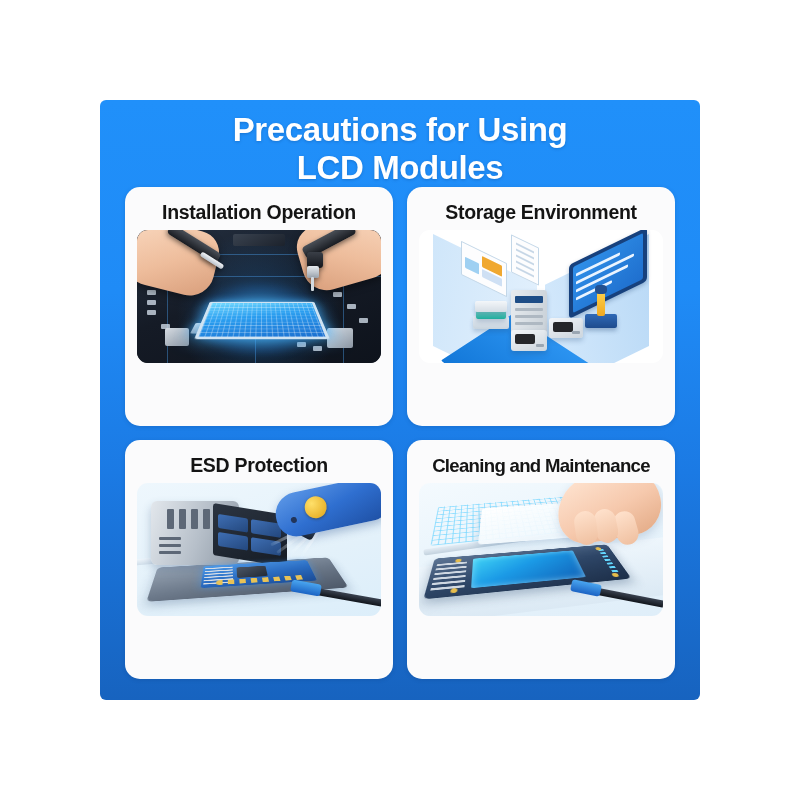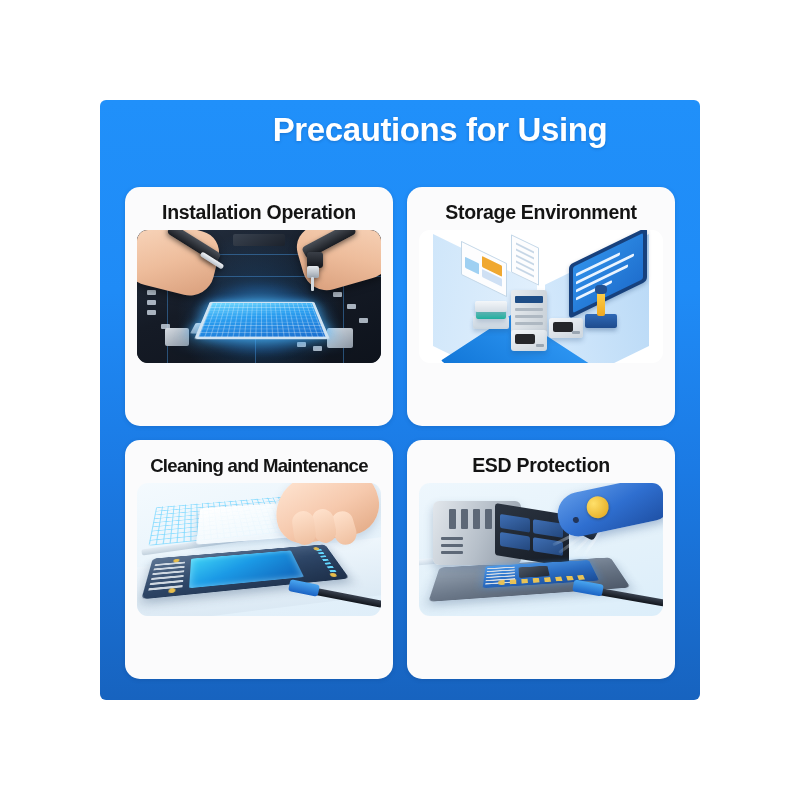--- a/index.html
+++ b/index.html
@@ -41,21 +41,20 @@
     left: 0;
     top: 11px;
     width: 600px;
     text-align: center;
     color: #ffffff;
     font-size: 33px;
     line-height: 38px;
     font-weight: bold;
     letter-spacing: -0.4px;
     text-shadow: 0 1px 3px rgba(8, 50, 110, 0.28);
-    padding-left: 40px;
   }
   .heading .l1 { display: block; }
   .heading .l2 { display: block; }
 
   
   .grid {
     position: absolute;
     left: 25px;
     top: 87px;
     width: 550px;
@@ -549,20 +548,21 @@
 </style>
 </head>
 <body>
 
 <div id="poster">
 
   <div class="blue-panel">
 
     <div class="heading">
       <span class="l1">Precautions for Using</span>
+      <span class="l2">LCD Modules</span>
     </div>
 
     <div class="grid">
 
       <div class="card">
         <div class="card-title">Installation Operation</div>
         <div class="illus-wrap">
           <div class="illus c2">
             <div class="pcb"></div>
 
@@ -658,20 +658,67 @@
             </div>
 
             <div class="pedestal"></div>
             <div class="stick"></div>
             <div class="knob"></div>
           </div>
         </div>
       </div>
 
       <div class="card">
+        <div class="card-title">ESD Protection</div>
+        <div class="illus-wrap">
+          <div class="illus c4">
+            <div class="deskline"></div>
+            <div class="tray"></div>
+
+            <div class="enclosure">
+              <span class="vent" style="left:16px;top:8px;width:7px;height:20px"></span>
+              <span class="vent" style="left:28px;top:8px;width:7px;height:20px"></span>
+              <span class="vent" style="left:40px;top:8px;width:7px;height:20px"></span>
+              <span class="vent" style="left:52px;top:8px;width:7px;height:20px"></span>
+              <span class="vent" style="left:8px;top:36px;width:22px;height:3px"></span>
+              <span class="vent" style="left:8px;top:43px;width:22px;height:3px"></span>
+              <span class="vent" style="left:8px;top:50px;width:22px;height:3px"></span>
+            </div>
+
+            <div class="bay">
+              <span class="mod" style="top:10px"></span>
+              <span class="mod" style="top:28px"></span>
+              <span class="mod" style="left:38px;top:10px"></span>
+              <span class="mod" style="left:38px;top:28px"></span>
+            </div>
+
+            <div class="pcbsm">
+              <span class="pins"></span>
+              <span class="ic"></span>
+              <span class="goldrow"></span>
+            </div>
+
+            <div class="spray" style="right:58px;top:44px;width:3px;height:40px;transform:rotate(34deg)"></div>
+            <div class="spray" style="right:62px;top:44px;width:3px;height:44px;transform:rotate(44deg)"></div>
+            <div class="spray" style="right:66px;top:44px;width:3px;height:46px;transform:rotate(54deg)"></div>
+            <div class="spray" style="right:70px;top:44px;width:3px;height:44px;transform:rotate(64deg)"></div>
+
+            <div class="nozzle"></div>
+            <div class="gun">
+              <span class="btn"></span>
+              <span class="dot"></span>
+            </div>
+
+            <div class="cable"></div>
+            <div class="plug"></div>
+          </div>
+        </div>
+      </div>
+
+      <div class="card">
         <div class="card-title tight">Cleaning and Maintenance</div>
         <div class="illus-wrap">
           <div class="illus c3">
             <div class="desk"></div>
             <div class="rail"></div>
 
             <div class="board">
               <div class="pinrow"></div>
               <div class="screen"></div>
               <div class="leds"></div>
@@ -688,62 +735,15 @@
             <div class="finger" style="right:26px;top:28px;transform:rotate(-16deg)"></div>
             <div class="finger" style="right:46px;top:26px;transform:rotate(-12deg)"></div>
             <div class="finger" style="right:66px;top:28px;transform:rotate(-8deg)"></div>
 
             <div class="cable"></div>
             <div class="plug"></div>
           </div>
         </div>
       </div>
 
-      <div class="card">
-        <div class="card-title">ESD Protection</div>
-        <div class="illus-wrap">
-          <div class="illus c4">
-            <div class="deskline"></div>
-            <div class="tray"></div>
-
-            <div class="enclosure">
-              <span class="vent" style="left:16px;top:8px;width:7px;height:20px"></span>
-              <span class="vent" style="left:28px;top:8px;width:7px;height:20px"></span>
-              <span class="vent" style="left:40px;top:8px;width:7px;height:20px"></span>
-              <span class="vent" style="left:52px;top:8px;width:7px;height:20px"></span>
-              <span class="vent" style="left:8px;top:36px;width:22px;height:3px"></span>
-              <span class="vent" style="left:8px;top:43px;width:22px;height:3px"></span>
-              <span class="vent" style="left:8px;top:50px;width:22px;height:3px"></span>
-            </div>
-
-            <div class="bay">
-              <span class="mod" style="top:10px"></span>
-              <span class="mod" style="top:28px"></span>
-              <span class="mod" style="left:38px;top:10px"></span>
-              <span class="mod" style="left:38px;top:28px"></span>
-            </div>
-
-            <div class="pcbsm">
-              <span class="pins"></span>
-              <span class="ic"></span>
-              <span class="goldrow"></span>
-            </div>
-
-            <div class="spray" style="right:58px;top:44px;width:3px;height:40px;transform:rotate(34deg)"></div>
-            <div class="spray" style="right:62px;top:44px;width:3px;height:44px;transform:rotate(44deg)"></div>
-            <div class="spray" style="right:66px;top:44px;width:3px;height:46px;transform:rotate(54deg)"></div>
-            <div class="spray" style="right:70px;top:44px;width:3px;height:44px;transform:rotate(64deg)"></div>
-
-            <div class="nozzle"></div>
-            <div class="gun">
-              <span class="btn"></span>
-              <span class="dot"></span>
-            </div>
-
-            <div class="cable"></div>
-            <div class="plug"></div>
-          </div>
-        </div>
-      </div>
-
     </div>
   </div>
 </div>
 
 </body></html>

